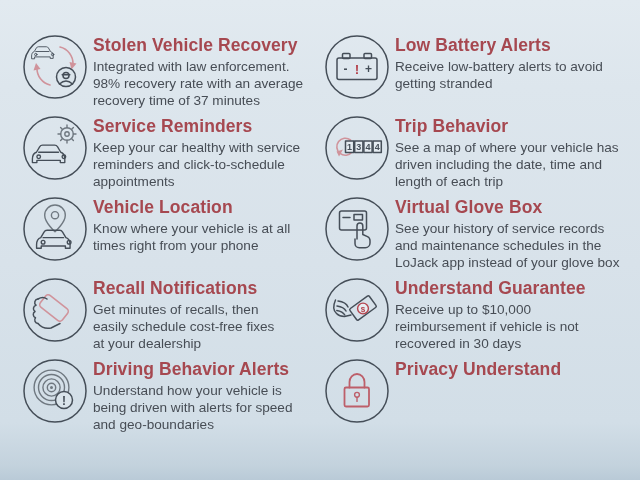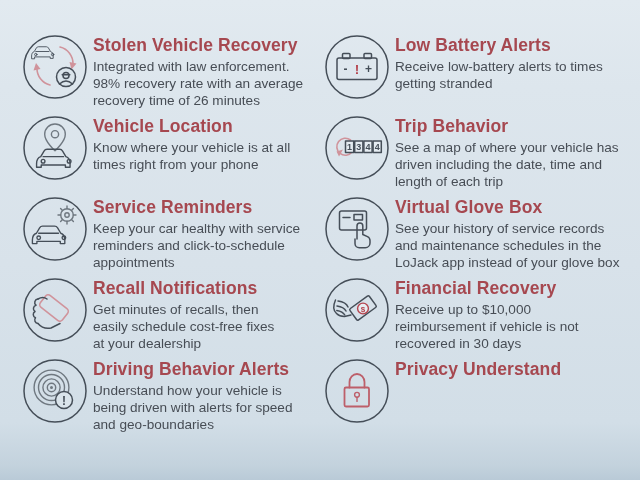--- a/index.html
+++ b/index.html
@@ -65,21 +65,46 @@
             <circle class="st-d bgfill" cx="44" cy="43" r="9.5" style="fill:#dae4eb"></circle>
             <circle class="st-d" cx="44" cy="41.5" r="3"></circle>
             <path class="st-d" d="M40.2,40.7 h7.6"></path>
             <path class="st-d" d="M37.5,50 q6.5,-6 13,0"></path>
           </svg>
         </div>
         <div class="ftext">
           <h3>Stolen Vehicle Recovery</h3>
           <p>Integrated with law enforcement.
 98% recovery rate with an average
-recovery time of 26 minutes</p>
+recovery time of 37 minutes</p>
+        </div>
+      </div>
+
+      <div class="feature">
+        <div class="icon-wrap">
+          <svg viewBox="0 0 66 66">
+            <circle class="st-d" cx="33" cy="33" r="31"></circle>
+            <g class="st-g" transform="translate(45,19)">
+              <circle cx="0" cy="0" r="6.3"></circle>
+              <circle cx="0" cy="0" r="2.2"></circle>
+              <path d="M6.3,0 H9 M4.5,4.5 L6.4,6.4 M0,6.3 V9 M-4.5,4.5 L-6.4,6.4 M-6.3,0 H-9 M-4.5,-4.5 L-6.4,-6.4 M0,-6.3 V-9 M4.5,-4.5 L6.4,-6.4"></path>
+            </g>
+            <g transform="translate(5,26) scale(0.9)">
+              <path class="st-d" d="M6,24 v-4 c0,-4 1.5,-6.5 4.5,-7.5 l3.5,-6 c0.7,-1.2 1.9,-1.9 3.3,-1.9 h13.4 c1.4,0 2.6,0.7 3.3,1.9 l3.5,6 c3,1 4.5,3.5 4.5,7.5 v4 h-5 v-2.5 h-26 v2.5 z"></path>
+              <path class="st-d" d="M13,12.5 h22"></path>
+              <circle class="st-d" cx="13" cy="17.5" r="2"></circle>
+              <circle class="st-d" cx="41" cy="17.5" r="2"></circle>
+            </g>
+          </svg>
+        </div>
+        <div class="ftext">
+          <h3>Service Reminders</h3>
+          <p>Keep your car healthy with service
+reminders and click-to-schedule
+appointments</p>
         </div>
       </div>
 
       <div class="feature">
         <div class="icon-wrap">
           <svg viewBox="0 0 66 66">
             <circle class="st-d" cx="33" cy="33" r="31"></circle>
             <path class="st-g" d="M33,9 c-5.7,0 -10.3,4.6 -10.3,10.2 0,7.4 10.3,16.5 10.3,16.5 s10.3,-9.1 10.3,-16.5 C43.3,13.6 38.7,9 33,9 z"></path>
             <circle class="st-g" cx="33" cy="19.2" r="3.6"></circle>
             <g transform="translate(9,30) scale(0.93)">
@@ -94,45 +119,20 @@
           <h3>Vehicle Location</h3>
           <p>Know where your vehicle is at all
 times right from your phone</p>
         </div>
       </div>
 
       <div class="feature">
         <div class="icon-wrap">
           <svg viewBox="0 0 66 66">
             <circle class="st-d" cx="33" cy="33" r="31"></circle>
-            <g class="st-g" transform="translate(45,19)">
-              <circle cx="0" cy="0" r="6.3"></circle>
-              <circle cx="0" cy="0" r="2.2"></circle>
-              <path d="M6.3,0 H9 M4.5,4.5 L6.4,6.4 M0,6.3 V9 M-4.5,4.5 L-6.4,6.4 M-6.3,0 H-9 M-4.5,-4.5 L-6.4,-6.4 M0,-6.3 V-9 M4.5,-4.5 L6.4,-6.4"></path>
-            </g>
-            <g transform="translate(5,26) scale(0.9)">
-              <path class="st-d" d="M6,24 v-4 c0,-4 1.5,-6.5 4.5,-7.5 l3.5,-6 c0.7,-1.2 1.9,-1.9 3.3,-1.9 h13.4 c1.4,0 2.6,0.7 3.3,1.9 l3.5,6 c3,1 4.5,3.5 4.5,7.5 v4 h-5 v-2.5 h-26 v2.5 z"></path>
-              <path class="st-d" d="M13,12.5 h22"></path>
-              <circle class="st-d" cx="13" cy="17.5" r="2"></circle>
-              <circle class="st-d" cx="41" cy="17.5" r="2"></circle>
-            </g>
-          </svg>
-        </div>
-        <div class="ftext">
-          <h3>Service Reminders</h3>
-          <p>Keep your car healthy with service
-reminders and click-to-schedule
-appointments</p>
-        </div>
-      </div>
-
-      <div class="feature">
-        <div class="icon-wrap">
-          <svg viewBox="0 0 66 66">
-            <circle class="st-d" cx="33" cy="33" r="31"></circle>
             <rect class="st-p" x="-7.5" y="-14" width="15" height="28" rx="3.5" transform="translate(32,31) rotate(-52)"></rect>
             <path class="st-d" d="M16,22 a3.5,3.5 0 0 0 -2,6.2 a3.5,3.5 0 0 0 -1,6.3 a3.5,3.5 0 0 0 0.5,6.3 a3.5,3.5 0 0 0 2.5,5.7"></path>
             <path class="st-d" d="M16,46.5 q5,6 13,4.5 l9,-4.5"></path>
             <path class="st-d" d="M16,22 q5,-3 9,0"></path>
           </svg>
         </div>
         <div class="ftext">
           <h3>Recall Notifications</h3>
           <p>Get minutes of recalls, then
 easily schedule cost-free fixes
@@ -174,21 +174,21 @@
             <rect class="st-d" x="18.5" y="19.5" width="7.5" height="5" rx="1"></rect>
             <rect class="st-d" x="40" y="19.5" width="7.5" height="5" rx="1"></rect>
             <rect class="st-d" x="13" y="24" width="40" height="21.5" rx="2"></rect>
             <text class="txt-d" x="21.5" y="38.8" font-size="12" text-anchor="middle">-</text>
             <text class="txt-r" x="33" y="39.6" font-size="13.5" text-anchor="middle">!</text>
             <text class="txt-d" x="44.5" y="38.8" font-size="12" text-anchor="middle">+</text>
           </svg>
         </div>
         <div class="ftext">
           <h3>Low Battery Alerts</h3>
-          <p>Receive low-battery alerts to times
+          <p>Receive low-battery alerts to avoid
 getting stranded</p>
         </div>
       </div>
 
       <div class="feature">
         <div class="icon-wrap">
           <svg viewBox="0 0 66 66">
             <circle class="st-d" cx="33" cy="33" r="31"></circle>
             <path class="st-p" d="M26.5,25 a8.5,8.5 0 1 0 1.5,12"></path>
             <polygon class="fl-p" points="12.5,36.5 19,34.5 15,41.5"></polygon>
@@ -235,21 +235,21 @@
           <svg viewBox="0 0 66 66">
             <circle class="st-d" cx="33" cy="33" r="31"></circle>
             <rect class="st-d" x="-12" y="-7" width="24" height="14" rx="1.5" transform="translate(39,31) rotate(-36)"></rect>
             <path class="st-d" d="M11.5,23 q-4,9 1,13.5 q3,3 8,3 l6.5,-1.5"></path>
             <path class="st-d" d="M14,24 q8,1 10,6 M13,29 q7,1 9,5 M12.8,33.5 q6,1 8,4.5"></path>
             <circle class="st-r" cx="39" cy="31.5" r="5.4" style="fill:#e8eef3"></circle>
             <text class="txt-r" x="39" y="34.5" font-size="8" text-anchor="middle">$</text>
           </svg>
         </div>
         <div class="ftext">
-          <h3>Financial Recovery</h3>
+          <h3>Understand Guarantee</h3>
           <p>Receive up to $10,000
 reimbursement if vehicle is not
 recovered in 30 days</p>
         </div>
       </div>
 
       <div class="feature">
         <div class="icon-wrap">
           <svg viewBox="0 0 66 66">
             <circle class="st-d" cx="33" cy="33" r="31"></circle>

